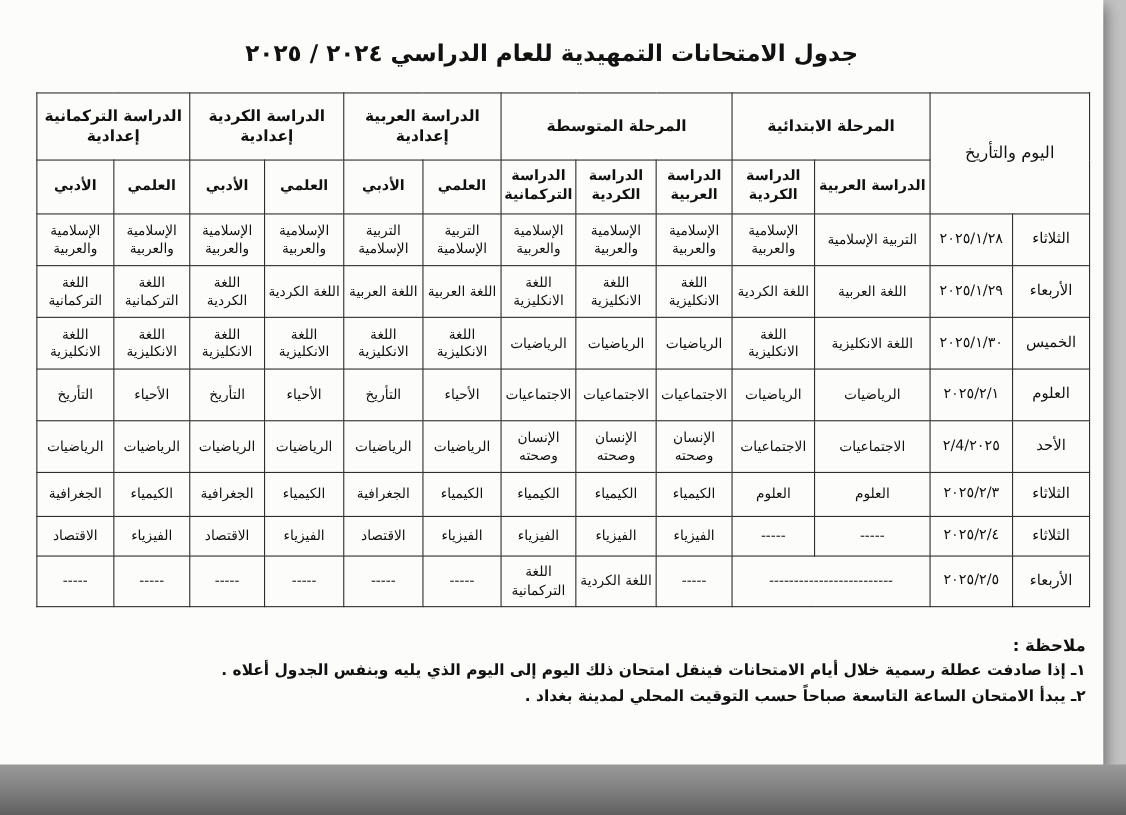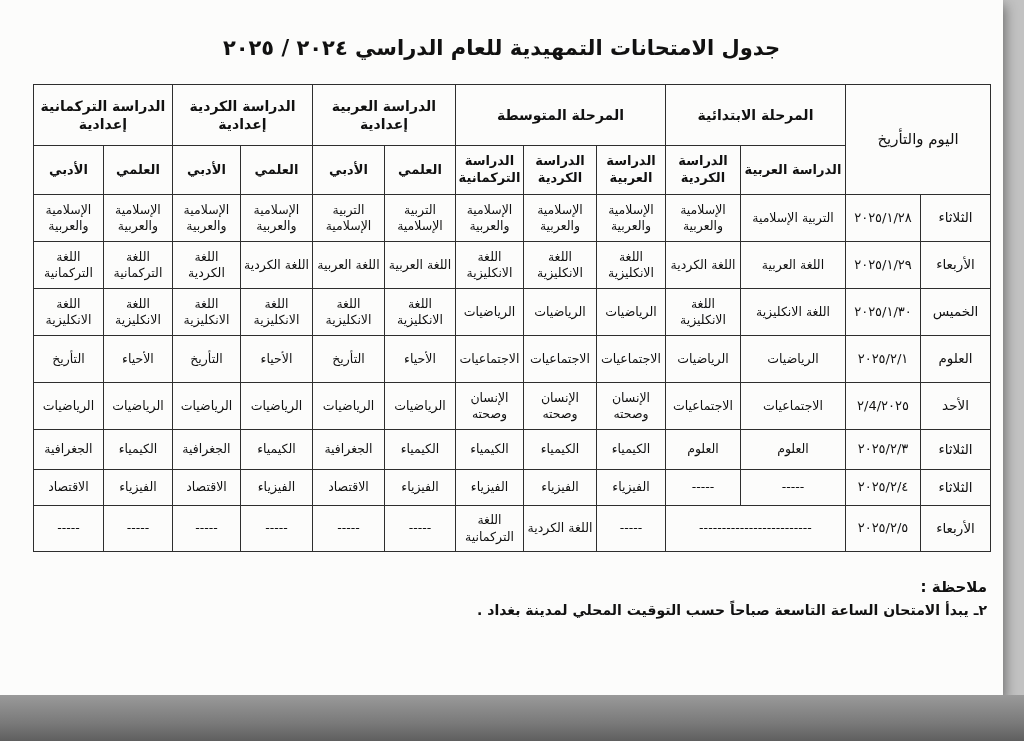--- a/index.html
+++ b/index.html
@@ -224,18 +224,19 @@
             <td class="subject">-----</td>
             <td class="subject">-----</td>
             <td class="subject">-----</td>
           </tr>
         </tbody>
     </table>
   </div>
 
   <div class="notes">
     <div class="notes-heading">ملاحظة :</div>
+    <div class="note-line">١ـ إذا صادفت عطلة رسمية خلال أيام الامتحانات فينقل امتحان ذلك اليوم إلى اليوم الذي يليه وبنفس الجدول أعلاه .</div>
     <div class="note-line">٢ـ يبدأ الامتحان الساعة التاسعة صباحاً حسب التوقيت المحلي لمدينة بغداد .</div>
   </div>
 
 </div>
 
 <div class="bottom-band"></div>
 
 </body></html>

